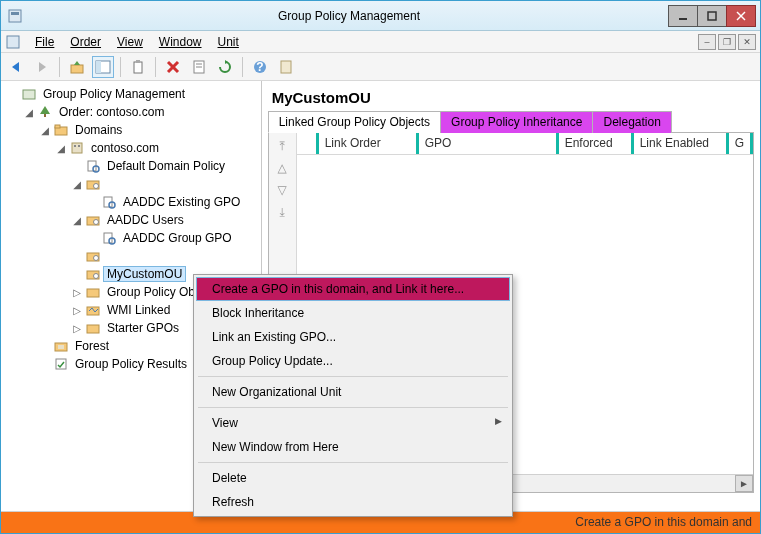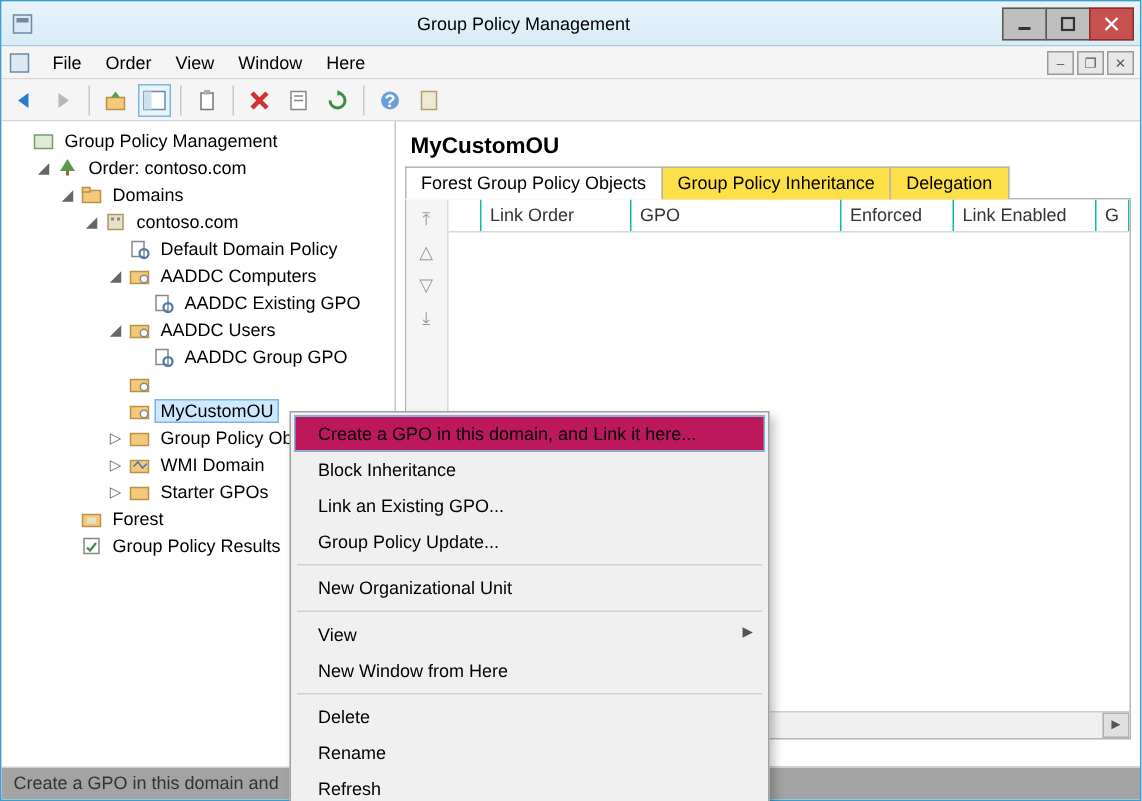--- a/index.html
+++ b/index.html
@@ -6,47 +6,47 @@
   body { margin: 0; background: #fff; width: 761px; height: 534px; overflow: hidden; border:1px solid #3a9ecf; }
   .titlebar { height: 30px; background: linear-gradient(#e8f3fa,#d7ecf7); display:flex; align-items:center; border-bottom:1px solid #a8c8d8; }
   .titlebar .icon { width:28px; display:flex; justify-content:center; }
   .titlebar .title { flex:1; text-align:center; color:#000; font-size:12px; }
   .titlebar .winbtns { display:flex; height:22px; margin-right:4px; }
   .winbtn { width:30px; height:22px; border:1px solid #555; background:#ccc; display:flex; align-items:center; justify-content:center; margin-left:-1px; font-family:Arial; font-size:13px; font-weight:bold; }
   .winbtn.min { background:#bfbfbf; }
   .winbtn.max { background:#bfbfbf; }
   .winbtn.close { background:#c75050; color:#fff; border-color:#8b2f2f; }
   .menubar { height:22px; background:#f5f5f5; display:flex; align-items:center; padding:0 4px; border-bottom:1px solid #d8d8d8; }
-  .menubar .m { padding:2px 8px; cursor:default; }
+  .menubar .m { padding:2px 8px; cursor:default;text-decoration:underline; }
   .menubar .mdi { margin-left:auto; display:flex; gap:0; }
   .toolbar { height:28px; background:#f5f5f5; display:flex; align-items:center; padding:2px 4px; border-bottom:1px solid #d8d8d8; gap:4px; }
   .tbtn { width:22px; height:22px; display:flex; align-items:center; justify-content:center; border:1px solid transparent; }
   .sep { width:1px; height:20px; background:#c8c8c8; margin:0 2px; }
   .content { display:flex; height:calc(100% - 30px - 22px - 28px - 22px); }
   .tree { width:275px; border-right:1px solid #c8c8c8; padding:4px 2px; overflow:hidden; background:#fff; }
   .tnode { white-space:nowrap; display:flex; align-items:center; height:18px; }
   .tw { width:16px; display:inline-flex; justify-content:center; color:#666; font-size:10px; }
   .ticon { width:16px; height:16px; display:inline-flex; align-items:center; justify-content:center; margin-right:2px; }
   .lbl { padding:1px 4px; }
   .sel { background:#cde8ff; border:1px solid #7bb7e0; padding:0 3px; }
   .ind0{padding-left:2px}.ind1{padding-left:18px}.ind2{padding-left:34px}.ind3{padding-left:50px}.ind4{padding-left:66px}.ind5{padding-left:82px}
   .right { flex:1; padding:6px 6px; position:relative; }
   .panetitle { font-size:15px; font-weight:bold; margin:2px 4px 4px; }
   .tabs { display:flex; border-bottom:1px solid #b5b5b5; }
-  .tab { padding:3px 10px; border:1px solid #b5b5b5; border-bottom:none; background:#fde047; margin-right:-1px; position:relative; top:1px; }
+  .tab { padding:3px 10px; border:1px solid #b5b5b5; border-bottom:none; background:#d946ef; margin-right:-1px; position:relative; top:1px; }
   .tab.active { background:#fff; border-bottom:1px solid #fff; }
   .listarea { border:1px solid #b5b5b5; border-top:none; height:360px; display:flex; }
   .arrowcol { width:28px; background:#f5f5f5; border-right:1px solid #d8d8d8; display:flex; flex-direction:column; align-items:center; padding-top:6px; gap:8px; color:#999; }
   .listmain { flex:1; overflow:hidden; position:relative; }
   .colhdr { display:flex; background:#fff; border-bottom:1px solid #d8d8d8; height:22px; }
-  .ch { border-right:1px solid #14b8a6; padding:3px 6px; color:#333; }
+  .ch { border-right:3px solid #14b8a6; padding:3px 6px; color:#333; }
   .hscroll { position:absolute; bottom:0; left:0; right:0; height:18px; background:#f0f0f0; border-top:1px solid #d0d0d0; display:flex; }
   .hscroll .track{flex:1; position:relative;}
   .hscroll .btn{width:18px;background:#e0e0e0;border:1px solid #b0b0b0;display:flex;align-items:center;justify-content:center;font-size:10px;color:#555;}
-  .statusbar { height:22px; background:#a3a3a3; border-top:1px solid #d0d0d0; padding:3px 8px; color:#333; }
+  .statusbar { height:22px; background:#f97316; border-top:1px solid #d0d0d0; padding:3px 8px; color:#333;text-align:right; }
   .ctxmenu { position:absolute; left:193px; top:274px; width:320px; background:#f0f0f0; border:1px solid #a0a0a0; box-shadow:3px 3px 6px rgba(0,0,0,.25); z-index:50; padding:2px; }
   .mitem { padding:5px 24px 5px 16px; position:relative; }
   .mitem.hi { background:#be185d; border:1px solid #7bb7e0; padding:4px 23px 4px 15px; }
   .msep { height:1px; background:#d0d0d0; margin:3px 2px; }
   .mitem .sub::after { content:"▶"; position:absolute; right:8px; font-size:9px; color:#555; }
   .mdi-btn { width:18px; height:16px; border:1px solid #999; background:#e8e8e8; display:flex; align-items:center; justify-content:center; font-size:9px; margin-left:2px; color:#555;}
   svg { display:block; }
 </style>
 </head>
 <body>
@@ -82,21 +82,21 @@
 <div class="menubar">
   <span style="margin-right:6px;">
     <svg width="16" height="16">
         <rect x="2" y="2" width="12" height="12" fill="#dce8f2" stroke="#6a8aa8"></rect>
       </svg>
   </span>
   <span class="m">File</span>
   <span class="m">Order</span>
   <span class="m">View</span>
   <span class="m">Window</span>
-  <span class="m">Here</span>
+  <span class="m">Unit</span>
   <span class="mdi">
     <span class="mdi-btn">–</span>
     <span class="mdi-btn">❐</span>
     <span class="mdi-btn">✕</span>
   </span>
 </div>
 
 <div class="toolbar">
   <div class="tbtn">
       <svg width="16" height="16">
@@ -215,21 +215,20 @@
         <span class="lbl">Default Domain Policy</span>
       </div>
     <div class="tnode ind4">
         <span class="tw">◢</span>
         <span class="ticon">
           <svg width="14" height="14">
             <rect x="1" y="4" width="12" height="8" fill="#f5c97a" stroke="#b8924a"></rect>
             <circle cx="10" cy="9" r="2.5" fill="#fff" stroke="#888"></circle>
           </svg>
         </span>
-        <span class="lbl">AADDC Computers</span>
       </div>
     <div class="tnode ind5">
         <span class="tw"></span>
         <span class="ticon">
           <svg width="14" height="14">
             <rect x="2" y="2" width="8" height="10" fill="#fff" stroke="#888"></rect>
             <circle cx="10" cy="10" r="3" fill="none" stroke="#4a7ab0" stroke-width="1.5"></circle>
           </svg>
         </span>
         <span class="lbl">AADDC Existing GPO</span>
@@ -283,21 +282,21 @@
         <span class="lbl">Group Policy Objects</span>
       </div>
     <div class="tnode ind4">
         <span class="tw">▷</span>
         <span class="ticon">
           <svg width="14" height="14">
             <rect x="1" y="4" width="12" height="8" fill="#f5c97a" stroke="#b8924a"></rect>
             <path d="M3 8 L6 5 L9 9 L12 6" fill="none" stroke="#4a7ab0"></path>
           </svg>
         </span>
-        <span class="lbl">WMI Domain</span>
+        <span class="lbl">WMI Linked</span>
       </div>
     <div class="tnode ind4">
         <span class="tw">▷</span>
         <span class="ticon">
           <svg width="14" height="14">
             <rect x="1" y="4" width="12" height="8" fill="#f5c97a" stroke="#b8924a"></rect>
           </svg>
         </span>
         <span class="lbl">Starter GPOs</span>
       </div>
@@ -319,21 +318,21 @@
             <path d="M4 8 L6 10 L10 5" fill="none" stroke="#3a9040" stroke-width="1.5"></path>
           </svg>
         </span>
         <span class="lbl">Group Policy Results</span>
       </div>
   </div>
 
   <div class="right">
     <div class="panetitle">MyCustomOU</div>
     <div class="tabs">
-      <div class="tab active">Forest Group Policy Objects</div>
+      <div class="tab active">Linked Group Policy Objects</div>
       <div class="tab">Group Policy Inheritance</div>
       <div class="tab">Delegation</div>
     </div>
     <div class="listarea">
       <div class="arrowcol">
         <span>⤒</span>
         <span>△</span>
         <span>▽</span>
         <span>⤓</span>
       </div>
@@ -363,16 +362,15 @@
   <div class="mitem">Block Inheritance</div>
   <div class="mitem">Link an Existing GPO...</div>
   <div class="mitem">Group Policy Update...</div>
   <div class="msep"></div>
   <div class="mitem">New Organizational Unit</div>
   <div class="msep"></div>
   <div class="mitem"><span>View</span><span class="sub"></span></div>
   <div class="mitem">New Window from Here</div>
   <div class="msep"></div>
   <div class="mitem">Delete</div>
-  <div class="mitem">Rename</div>
   <div class="mitem">Refresh</div>
 
 </div>
 
 </body></html>

